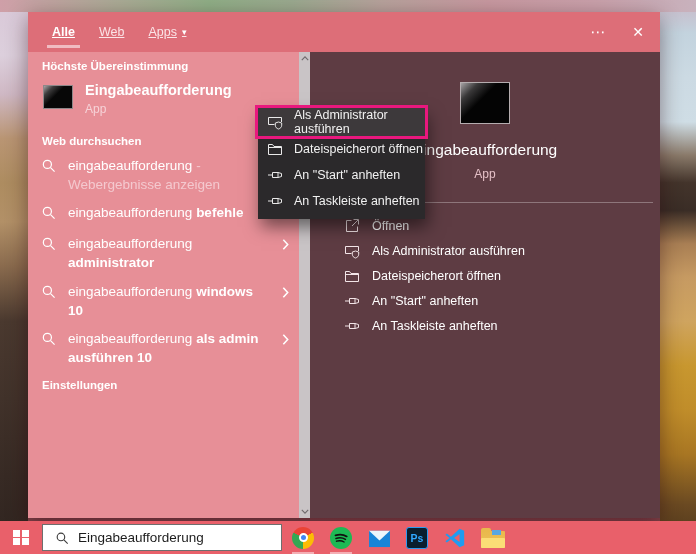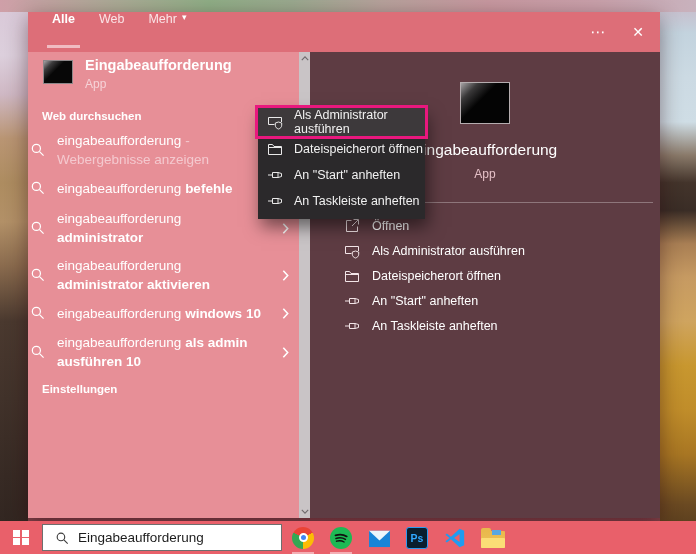--- a/index.html
+++ b/index.html
@@ -14,43 +14,43 @@
   .wall-right { position:absolute; right:0; top:0; width:36px; height:554px;
     background:linear-gradient(180deg,#c8b7c6 0%,#c3d3de 6%,#ccdae3 14%,#cfdde5 22%,#8a7a6a 28%,#43342b 33%,#3a2d26 38%,#a97f54 44%,#c69a62 50%,#cfa45f 58%,#c8972f 66%,#c08d2a 74%,#a87623 82%,#6b4a22 91%,#463019 100%);}
   .wall-top { position:absolute; left:0; top:0; width:696px; height:12px;
     background:linear-gradient(90deg,#cf9fa8 0%,#a8ab94 18%,#8fae86 30%,#9aa98f 42%,#b7a29c 55%,#c798a0 70%,#c9a0aa 85%,#c8b2bd 100%);}
 
   
   .panel { position:absolute; left:28px; top:12px; width:632px; height:506px;
     display:flex; flex-direction:column; box-shadow:0 6px 20px rgba(40,0,12,.45); z-index:5;}
   .panel-header { height:40px; background:#dd6e78; display:flex; align-items:stretch; padding:0 16px 0 18px; }
   .tabs { display:flex; }
-  .tab { position:relative; display:flex; align-items:flex-start; padding:0 6px; margin-right:12px;
-    font-size:12.5px; color:#fbe4e7; cursor:default; }
+  .tab { position:relative; display:flex; align-items:center; padding:0 6px; margin-right:12px;
+    font-size:12.5px; color:#fbe4e7; cursor:default;text-decoration:underline; }
   .tab.active { font-weight:bold; color:#fff; }
   .tab.active::after { content:""; position:absolute; left:1px; right:1px; bottom:4px; height:3px; background:#f0bcc2; }
   .tab .caret { margin-left:5px; font-size:9px; color:#fff; }
   .header-right { margin-left:auto; display:flex; align-items:center; gap:26px; color:#fff; }
   .dots { font-size:15px; letter-spacing:1px; }
   .close-x { font-size:14px; }
 
   .panel-body { flex:1; display:flex; min-height:0; }
 
   
   .left-col { width:271px; background:#e78f97; overflow:hidden; }
   .section-h { padding:8px 0 5px 14px; font-size:11.5px; font-weight:bold; color:#fff; }
   .app-item { display:flex; padding:5px 8px 9px 15px; height:50px; }
   .cmd-sm { width:30px; height:24px; margin-top:3px; background:#070707; border:1px solid #8d8789; position:relative; flex:none;}
   .cmd-sm::before,.cmd-lg::before { content:""; position:absolute; inset:0;
     background:linear-gradient(135deg,rgba(220,215,218,.75) 0%,rgba(220,215,218,.25) 20%,transparent 42%);}
   .app-meta { margin-left:12px; }
   .app-name { font-size:14.5px; font-weight:bold; color:#fff; }
   .app-type { font-size:12px; color:#f6d2d7; margin-top:4px; }
 
-  .sugg-row { display:flex; align-items:center; padding:5px 2px 5px 2px; }
+  .sugg-row { display:flex; align-items:flex-start; padding:5px 2px 5px 13px; }
   .sugg-row.two { padding-top:4px; padding-bottom:4px; }
   .sugg-icon { width:27px; flex:none; color:#fff; padding-top:2px; }
   .sugg-icon svg { width:15px; height:15px; }
   .sugg-text { flex:1; font-size:13.5px; line-height:19px; color:#fff; padding-right:2px; }
   .sugg-text b { font-weight:bold; }
   .sugg-text .dim { color:#f4c9cf; font-weight:normal; }
   .chev { width:24px; flex:none; color:#fff; padding-top:3px; text-align:center; }
   .chev svg { width:7px; height:13px; }
 
   
@@ -113,33 +113,34 @@
 
   <div class="panel-header">
     <div class="tabs">
       <div class="tab active">
           <span>Alle</span>
         </div>
       <div class="tab">
           <span>Web</span>
         </div>
       <div class="tab">
-        <span>Mehr</span>
+        <span>Apps</span>
         <span class="caret">▾</span>
       </div>
     </div>
     <div class="header-right">
       <span class="dots">⋯</span>
       <span class="close-x">✕</span>
     </div>
   </div>
 
   <div class="panel-body">
 
     <div class="left-col">
+      <div class="section-h">Höchste Übereinstimmung</div>
 
       <div class="app-item">
         <div class="cmd-sm"></div>
         <div class="app-meta">
           <div class="app-name">Eingabeaufforderung</div>
           <div class="app-type">App</div>
         </div>
       </div>
 
       <div class="section-h">Web durchsuchen</div>
@@ -169,32 +170,20 @@
             </svg></span>
       </div>
       <div class="sugg-row">
         <span class="sugg-icon"><svg viewBox="0 0 16 16">
               <g fill="none" stroke="currentColor" stroke-width="1.3">
                 <circle cx="6.8" cy="6.8" r="4.3"></circle>
                 <path d="M10.2 10.2L14.5 14.5"></path>
               </g>
             </svg></span>
         <span class="sugg-text"><span>eingabeaufforderung </span><b>administrator</b></span>
-        <span class="chev"><svg viewBox="0 0 8 14">
-              <path d="M1.5 1.5L6.5 7l-5 5.5" fill="none" stroke="currentColor" stroke-width="1.8"></path>
-            </svg></span>
-      </div>
-      <div class="sugg-row two">
-        <span class="sugg-icon"><svg viewBox="0 0 16 16">
-              <g fill="none" stroke="currentColor" stroke-width="1.3">
-                <circle cx="6.8" cy="6.8" r="4.3"></circle>
-                <path d="M10.2 10.2L14.5 14.5"></path>
-              </g>
-            </svg></span>
-        <span class="sugg-text"><span>eingabeaufforderung </span><b>administrator aktivieren</b></span>
         <span class="chev"><svg viewBox="0 0 8 14">
               <path d="M1.5 1.5L6.5 7l-5 5.5" fill="none" stroke="currentColor" stroke-width="1.8"></path>
             </svg></span>
       </div>
       <div class="sugg-row">
         <span class="sugg-icon"><svg viewBox="0 0 16 16">
               <g fill="none" stroke="currentColor" stroke-width="1.3">
                 <circle cx="6.8" cy="6.8" r="4.3"></circle>
                 <path d="M10.2 10.2L14.5 14.5"></path>
               </g>

